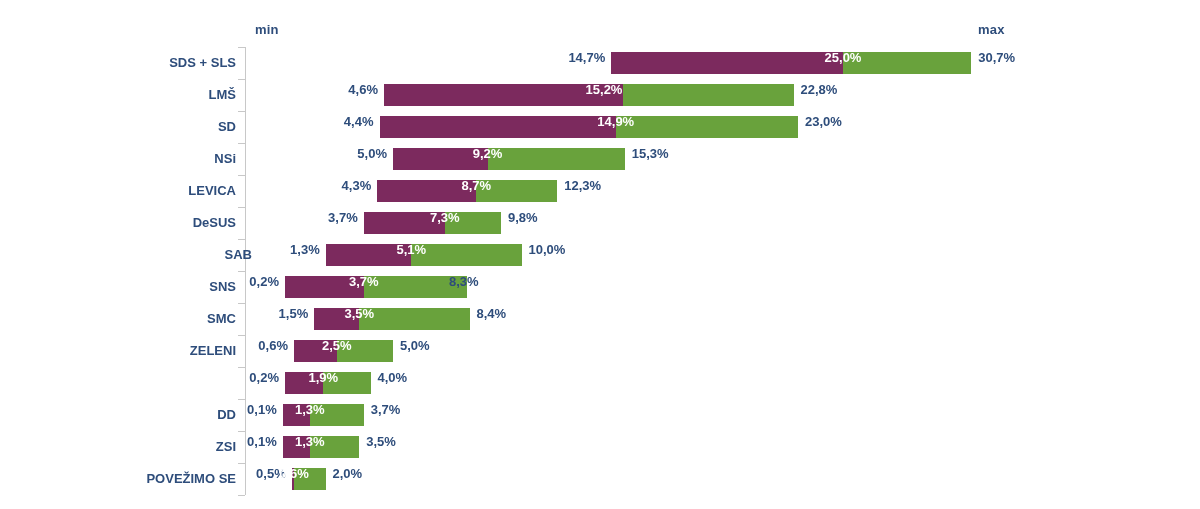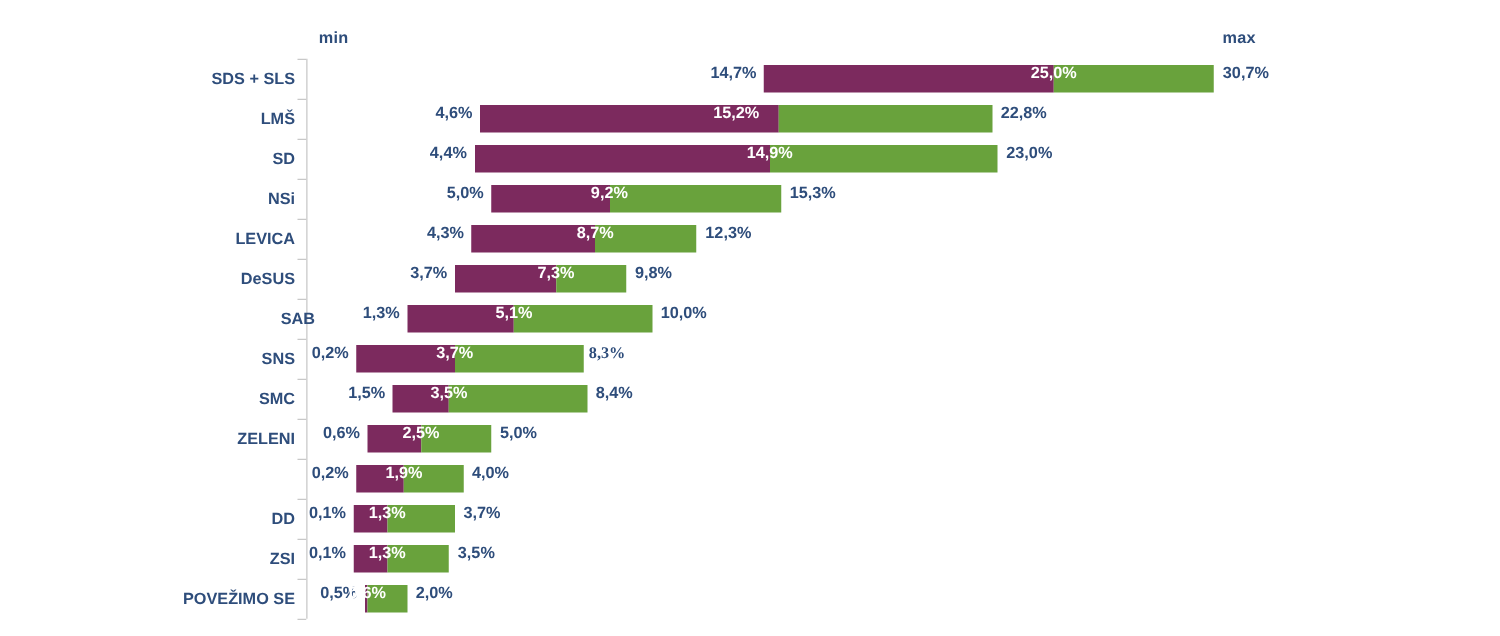--- a/index.html
+++ b/index.html
@@ -138,21 +138,21 @@
         <div class="val-mid" style="left: 803px; width: 80px;">25,0%</div>
       </div>
       <div class="plot-row" style="top: 79px;">
         <div class="cat-label">LMŠ</div>
         <div class="bar-wrap" style="left: 384px; width: 409.5px;">
           <div class="seg seg-low" style="left: 0px; width: 238.5px;"></div>
           <div class="seg seg-high" style="left: 238.5px; width: 171px;"></div>
         </div>
         <div class="val-min" style="left: 274px; width: 104px;">4,6%</div>
         <div class="val-max" style="left: 800.5px; width: 110px;">22,8%</div>
-        <div class="val-mid" style="left: 549px; width: 80px;">15,2%</div>
+        <div class="val-mid" style="left: 564px; width: 80px;">15,2%</div>
       </div>
       <div class="plot-row" style="top: 111px;">
         <div class="cat-label">SD</div>
         <div class="bar-wrap" style="left: 379.5px; width: 418.5px;">
           <div class="seg seg-low" style="left: 0px; width: 236.25px;"></div>
           <div class="seg seg-high" style="left: 236.25px; width: 182.25px;"></div>
         </div>
         <div class="val-min" style="left: 269.5px; width: 104px;">4,4%</div>
         <div class="val-max" style="left: 805px; width: 110px;">23,0%</div>
         <div class="val-mid" style="left: 575.75px; width: 80px;">14,9%</div>
@@ -197,21 +197,21 @@
         <div class="val-max" style="left: 512.5px; width: 110px;">10,0%</div>
         <div class="val-mid" style="left: 355.25px; width: 80px;">5,1%</div>
       </div>
       <div class="plot-row" style="top: 271px;">
         <div class="cat-label">SNS</div>
         <div class="bar-wrap" style="left: 285px; width: 182.25px;">
           <div class="seg seg-low" style="left: 0px; width: 78.75px;"></div>
           <div class="seg seg-high" style="left: 78.75px; width: 103.5px;"></div>
         </div>
         <div class="val-min" style="left: 175px; width: 104px;">0,2%</div>
-        <div class="val-max" style="left: 471px; width: 110px; font-family: Liberation Serif, serif;">8,3%</div>
+        <div class="val-max" style="left: 449px; width: 110px;">8,3%</div>
         <div class="val-mid" style="left: 323.75px; width: 80px;">3,7%</div>
       </div>
       <div class="plot-row" style="top: 303px;">
         <div class="cat-label">SMC</div>
         <div class="bar-wrap" style="left: 314.25px; width: 155.25px;">
           <div class="seg seg-low" style="left: 0px; width: 45px;"></div>
           <div class="seg seg-high" style="left: 45px; width: 110.25px;"></div>
         </div>
         <div class="val-min" style="left: 204.25px; width: 104px;">1,5%</div>
         <div class="val-max" style="left: 476.5px; width: 110px;">8,4%</div>

